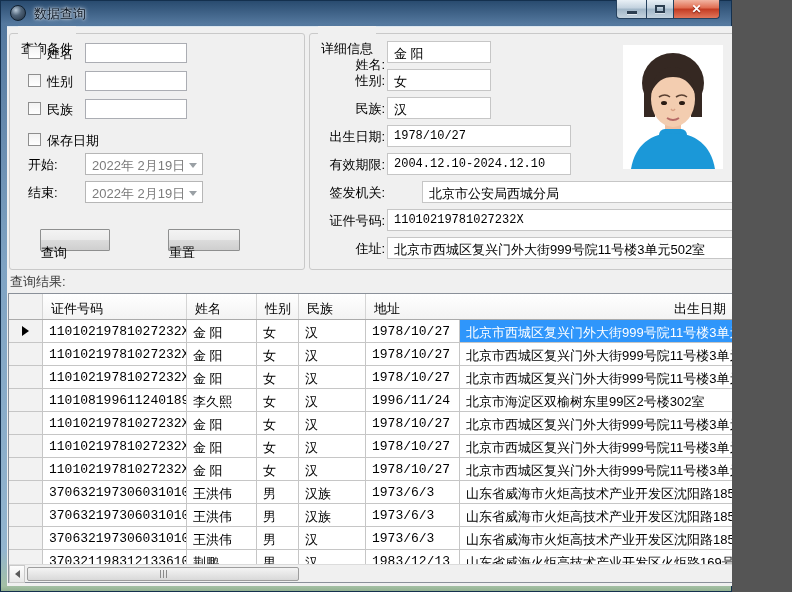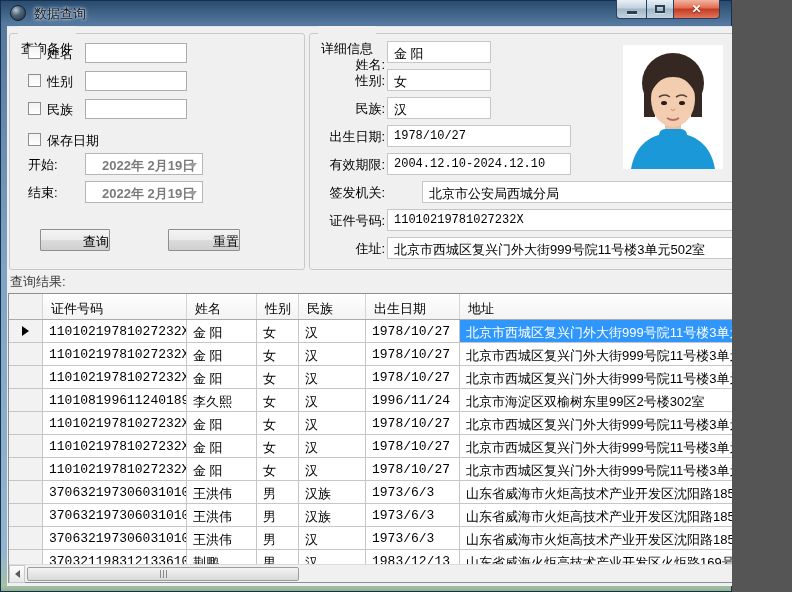--- a/index.html
+++ b/index.html
@@ -29,26 +29,26 @@
     border-top:1px solid #dce7f0;}
   .groupbox{position:absolute;border:1px solid #c9c9c9;border-radius:3px;}
   .grouplabel{position:absolute;left:8px;top:-8px;background:#f0f0f0;padding:14px 3px;font-size:13px;color:#000;}
   .gb-query{left:2px;top:6px;width:296px;height:237px;}
   .gb-detail{left:302px;top:6px;width:476px;height:237px;}
   .lbl{position:absolute;font-size:13px;color:#000;white-space:nowrap;}
   .checkbox{position:absolute;width:13px;height:13px;border:1px solid #8e8e8e;
     background:linear-gradient(180deg,#f2f2f2,#ffffff);}
   .tbox{position:absolute;height:20px;border:1px solid #abadb3;background:#fff;}
   .dropdown{position:absolute;height:22px;border:1px solid #b6b6b6;background:#fff;
-    font-size:13px;color:#7b7b7b;padding:3px 18px 0 16px;white-space:nowrap;font-weight:bold;}
+    font-size:13px;color:#7b7b7b;padding:3px 18px 0 6px;white-space:nowrap;}
   .dd-arrow{position:absolute;right:5px;top:9px;width:0;height:0;
     border-left:4px solid transparent;border-right:4px solid transparent;border-top:5px solid #9aa0a5;}
   .btn{position:absolute;height:22px;border:1px solid #8e8f8f;border-radius:1px;
     background:linear-gradient(180deg,#f3f3f3 0%,#ebebeb 49%,#dcdcdc 50%,#cfcfcf 100%);
-    font-size:13px;color:#000;text-align:right;padding-top:3px;cursor:default;}
+    font-size:13px;color:#000;text-align:left;padding-top:14px;cursor:default;}
   
   .dlabel{position:absolute;width:78px;text-align:right;font-size:13px;color:#000;white-space:nowrap;}
   .dfield{position:absolute;left:380px;height:22px;border:1px solid #c6c6c6;background:#fff;
     font-size:13px;color:#000;padding:3px 4px 0 6px;white-space:nowrap;overflow:hidden;}
   .dfield.short{width:104px;}
   .dfield.medium{width:184px;}
   .dfield.long{width:388px;}
   .mono{font-family:"Liberation Mono",monospace;font-size:12px;}
   .photo{position:absolute;left:616px;top:18px;width:100px;height:124px;background:#fff;overflow:hidden;}
   
@@ -195,22 +195,22 @@
     <div class="results-label">查询结果:</div>
 
     <div class="grid">
       <div class="grid-clip">
         <div class="thead">
           <div class="cell sel"></div>
           <div class="cell c0">证件号码</div>
           <div class="cell c1">姓名</div>
           <div class="cell c2">性别</div>
           <div class="cell c3">民族</div>
+          <div class="cell c5">地址</div>
           <div class="cell c4">出生日期</div>
-          <div class="cell c5">地址</div>
         </div>
         <div>
             <div class="trow">
               <div class="cell sel">
                 <span class="rowarrow"></span>
               </div>
               <div class="cell c0 mono">11010219781027232X</div>
               <div class="cell c1">金 阳</div>
               <div class="cell c2">女</div>
               <div class="cell c3">汉</div>

